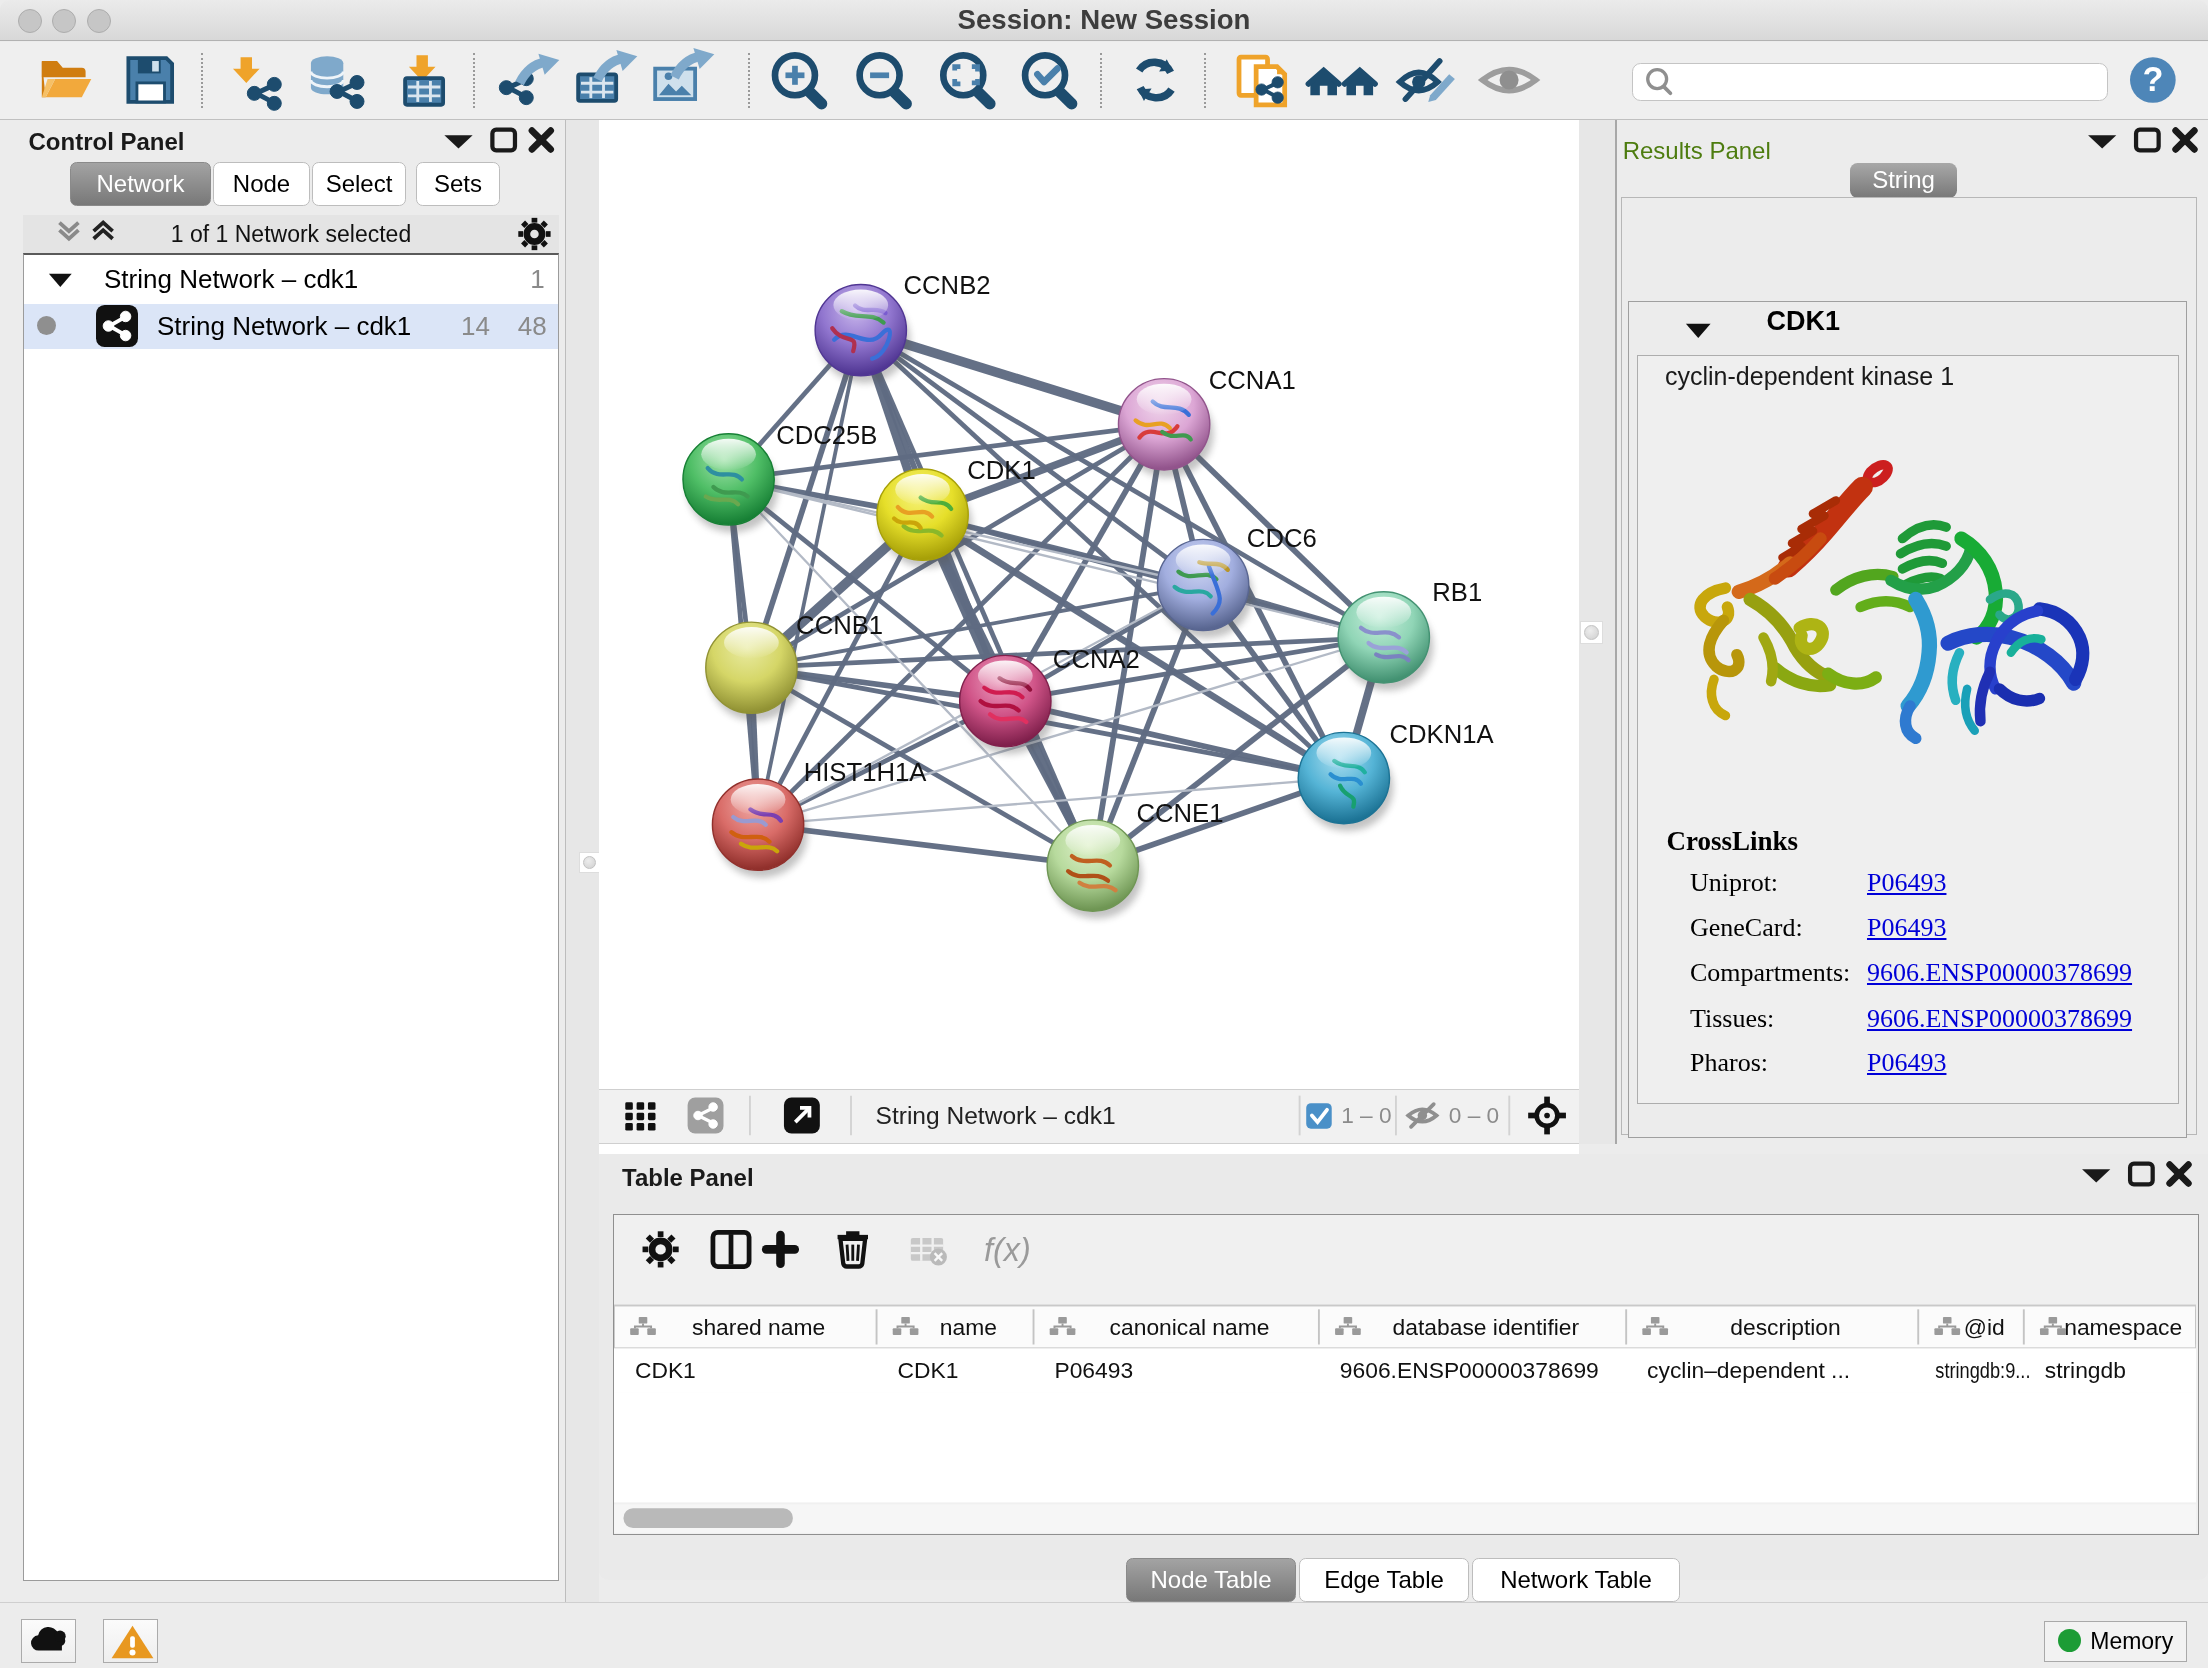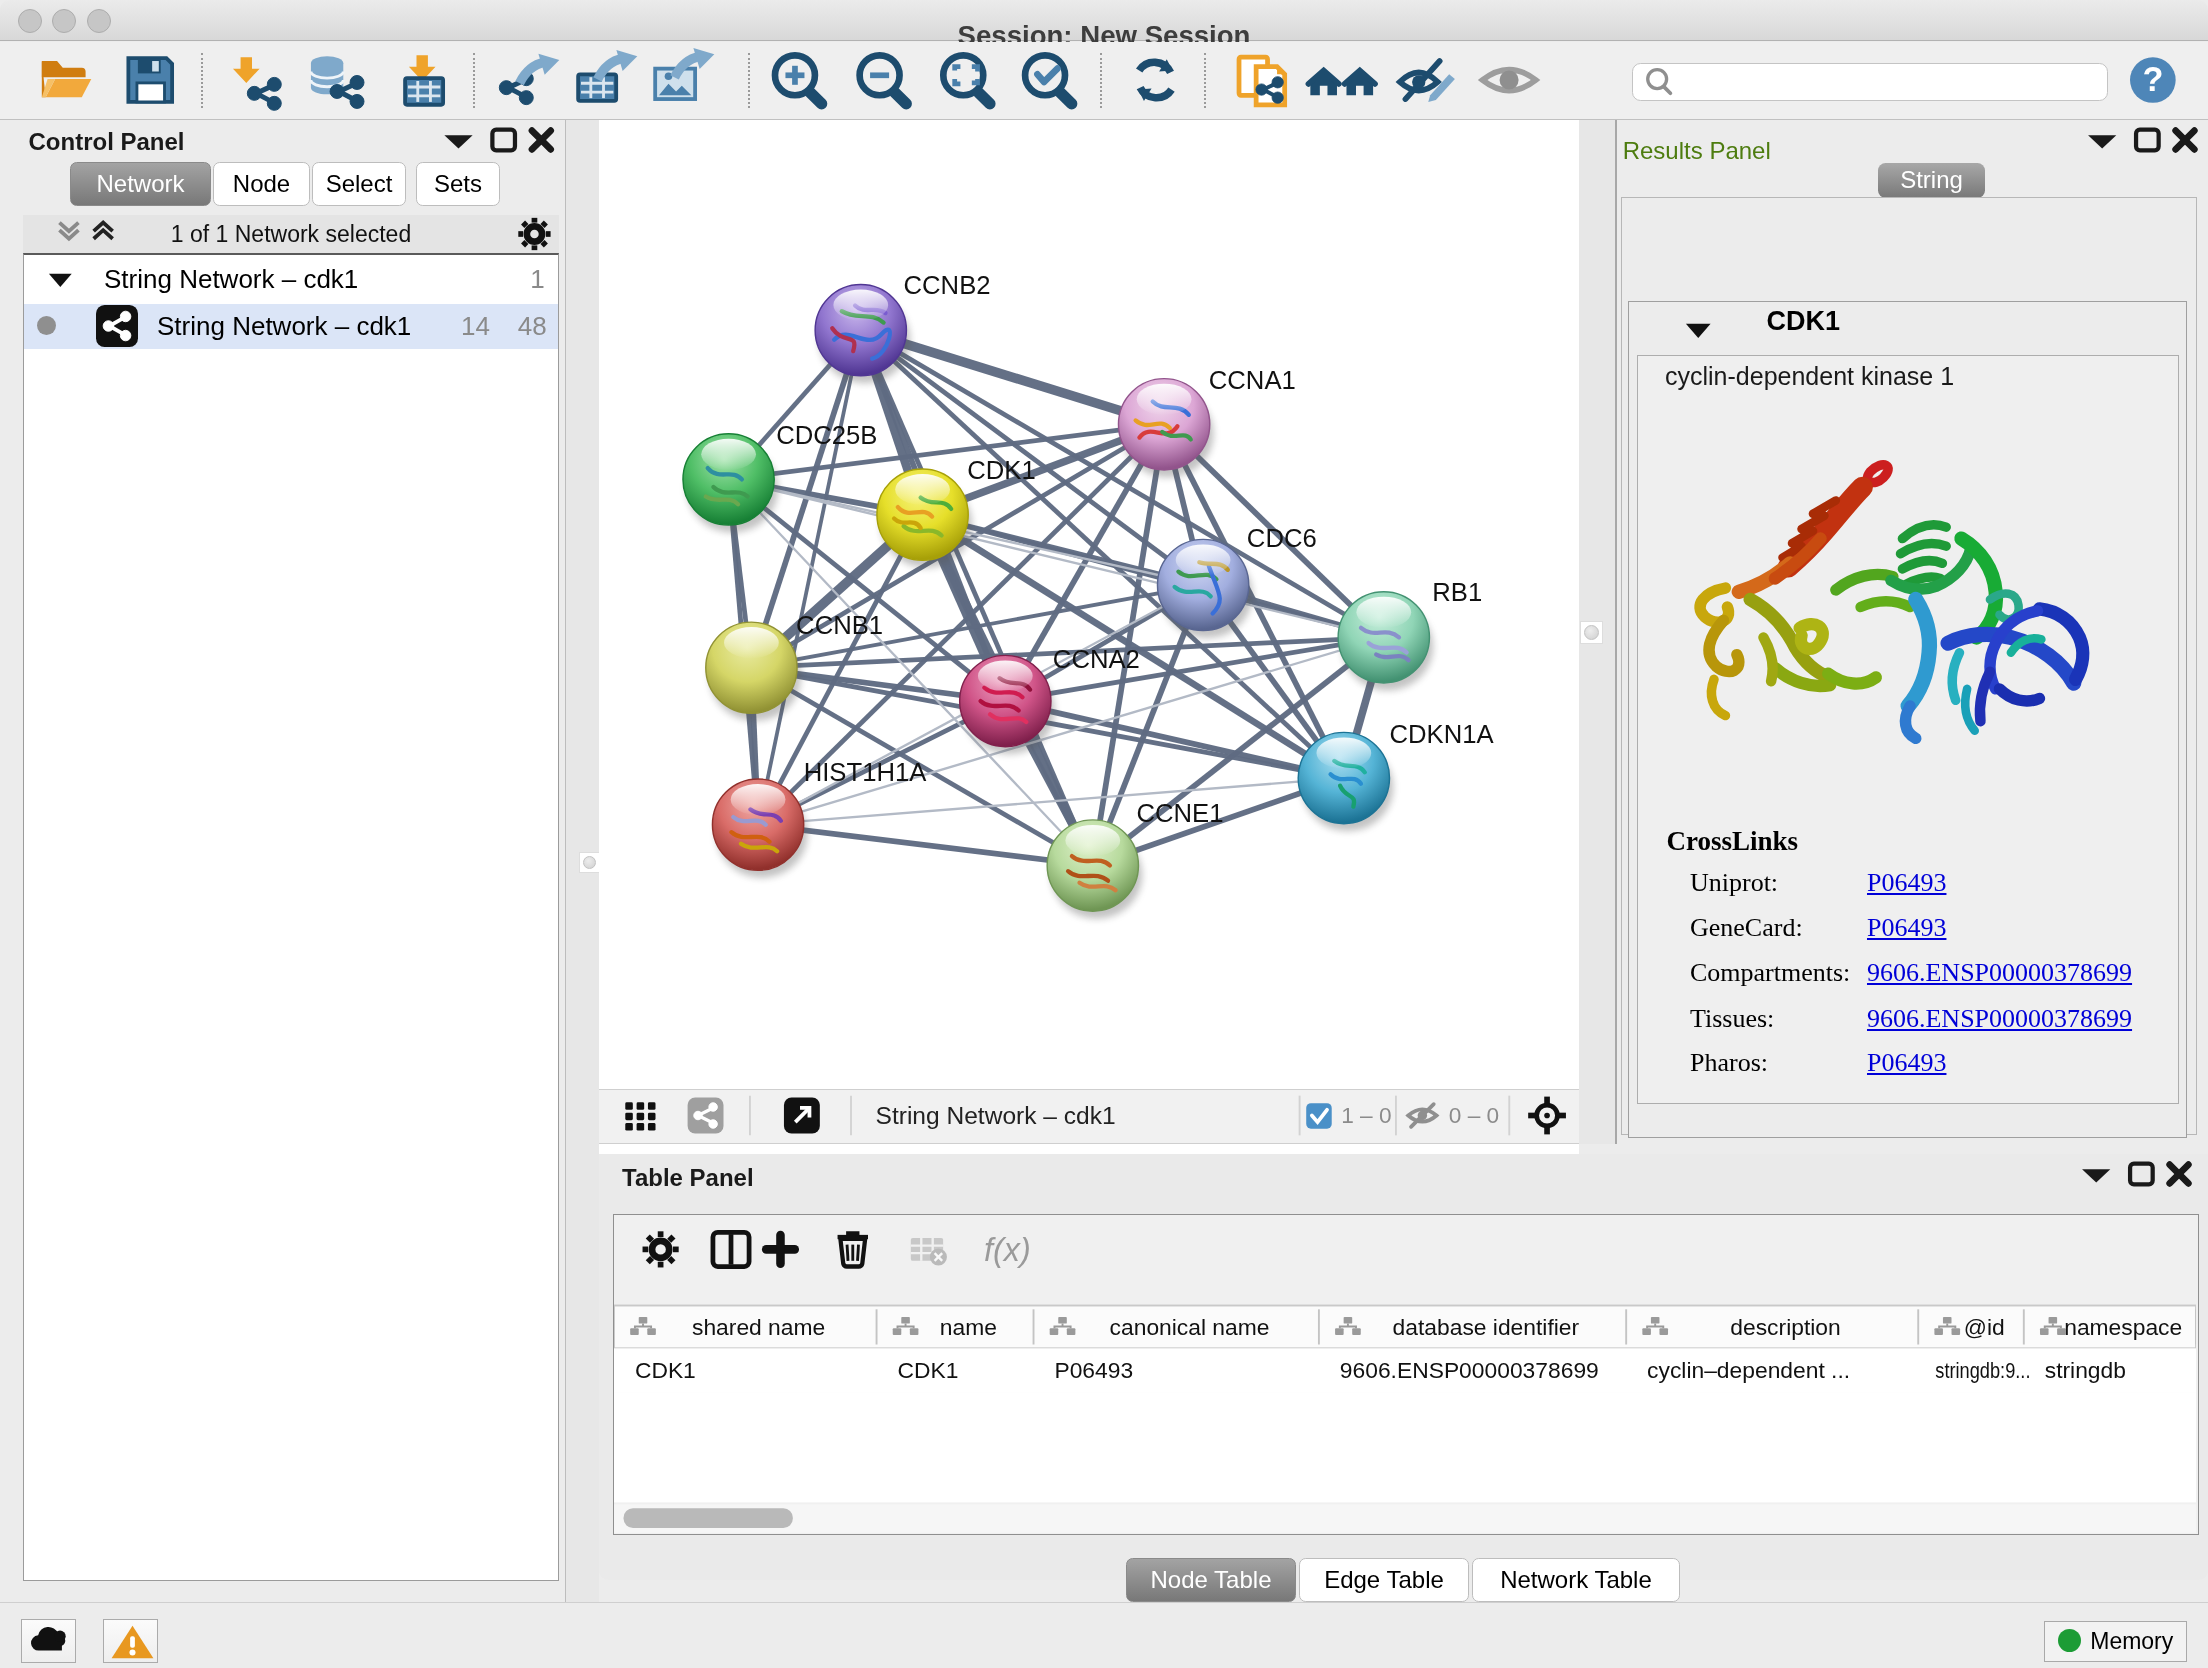--- a/index.html
+++ b/index.html
@@ -3,21 +3,21 @@
 <meta charset="utf-8">
 <style>
   * { margin:0; padding:0; box-sizing:border-box; }
   html,body { width:2208px; height:1668px; background:#ececec; font-family:"Liberation Sans", sans-serif; }
   #win { position:relative; width:2208px; height:1668px; overflow:hidden; background:#ececec; }
   #titlebar { left:0; top:0; width:2208px; height:41px;
     background:linear-gradient(#ebebeb,#d8d8d8); border-bottom:1px solid #b2b2b2;
     border-radius:9.5px 9.5px 0 0; position:absolute; }
   .tl { position:absolute; top:8.6px; width:24px; height:24px; border-radius:50%;
     background:#c6c6c6; border:1px solid #adadad; }
-  #title { position:absolute; top:20px; left:0; width:2208px; text-align:center;
+  #title { position:absolute; top:4px; left:0; width:2208px; text-align:center;
     font-size:27.6px; font-weight:600; color:#3d3d3d; }
   #toolbar { left:0; top:42px; width:2208px; height:78px; background:#efefef;
     border-bottom:1.9px solid #c0c0c0; position:absolute; }
   .tsep { position:absolute; top:11.4px; height:55px; width:0;
     border-left:2.9px dotted #9a9a9a; }
   #searchbox { position:absolute; left:1632px; top:21px; width:476px; height:38px;
     background:#fff; border:1.9px solid #c4c4c4; border-radius:8.6px; }
   .phead { font-size:24px; color:#1a1a1a;font-weight:bold; }
   .tab { position:absolute; font-size:24px; text-align:center; border:1px solid #bdbdbd;
     background:#fff; color:#000; border-radius:6.7px; }
@@ -662,21 +662,21 @@
 <div style="position:absolute;left:5.7px;top:17px;font-size:24px;color:#4d7c0f">Results Panel</div>
 <svg width="592" height="32" viewBox="0 0 622 34" style="position:absolute;right:0;top:3.8px">
 <path d="M497 12 h30 l-15 14 z" fill="#1a1a1a"></path>
 <rect x="548" y="6" width="24" height="22" rx="4" fill="none" stroke="#1a1a1a" stroke-width="4.5"></rect>
 <g stroke="#1a1a1a" stroke-width="7" stroke-linecap="round">
           <line x1="590" y1="7" x2="610" y2="27"></line>
           <line x1="610" y1="7" x2="590" y2="27"></line>
         </g>
       </svg>
 <div style="position:absolute;left:233px;top:43px;width:107px;height:35px;border-radius:7.6px;
-  background:linear-gradient(#a8a8a8,#787878);color:#fff;font-size:24px;text-align:center;line-height:34px;margin-left:28px;">String</div>
+  background:linear-gradient(#a8a8a8,#787878);color:#fff;font-size:24px;text-align:center;line-height:34px;">String</div>
 <div style="position:absolute;left:3.8px;top:77px;width:576px;height:938px;border:1px solid #b7b7b7;background:#ececec"></div>
 <div style="position:absolute;left:11.4px;top:181px;width:559px;height:837px;border:1px solid #9f9f9f;background:#ececec">
   <svg width="28.5" height="19" viewBox="0 0 30 20" style="position:absolute;left:55px;top:19px">
           <path d="M2 3 h26 l-13 15 z" fill="#111"></path>
         </svg>
   <div style="position:absolute;left:137px;top:3.8px;font-size:27px;font-weight:bold;color:#000">CDK1</div>
   <div style="position:absolute;left:7.6px;top:53px;width:542px;height:749px;border:1px solid #adadad;background:#efefef">
     <div style="position:absolute;left:27px;top:5.7px;font-size:25px;color:#1a1a1a">cyclin-dependent kinase 1</div>
     <svg width="438" height="314" viewBox="0 0 460 330" style="position:absolute;left:34px;top:95px">
 <g fill="none" stroke-linecap="round">

